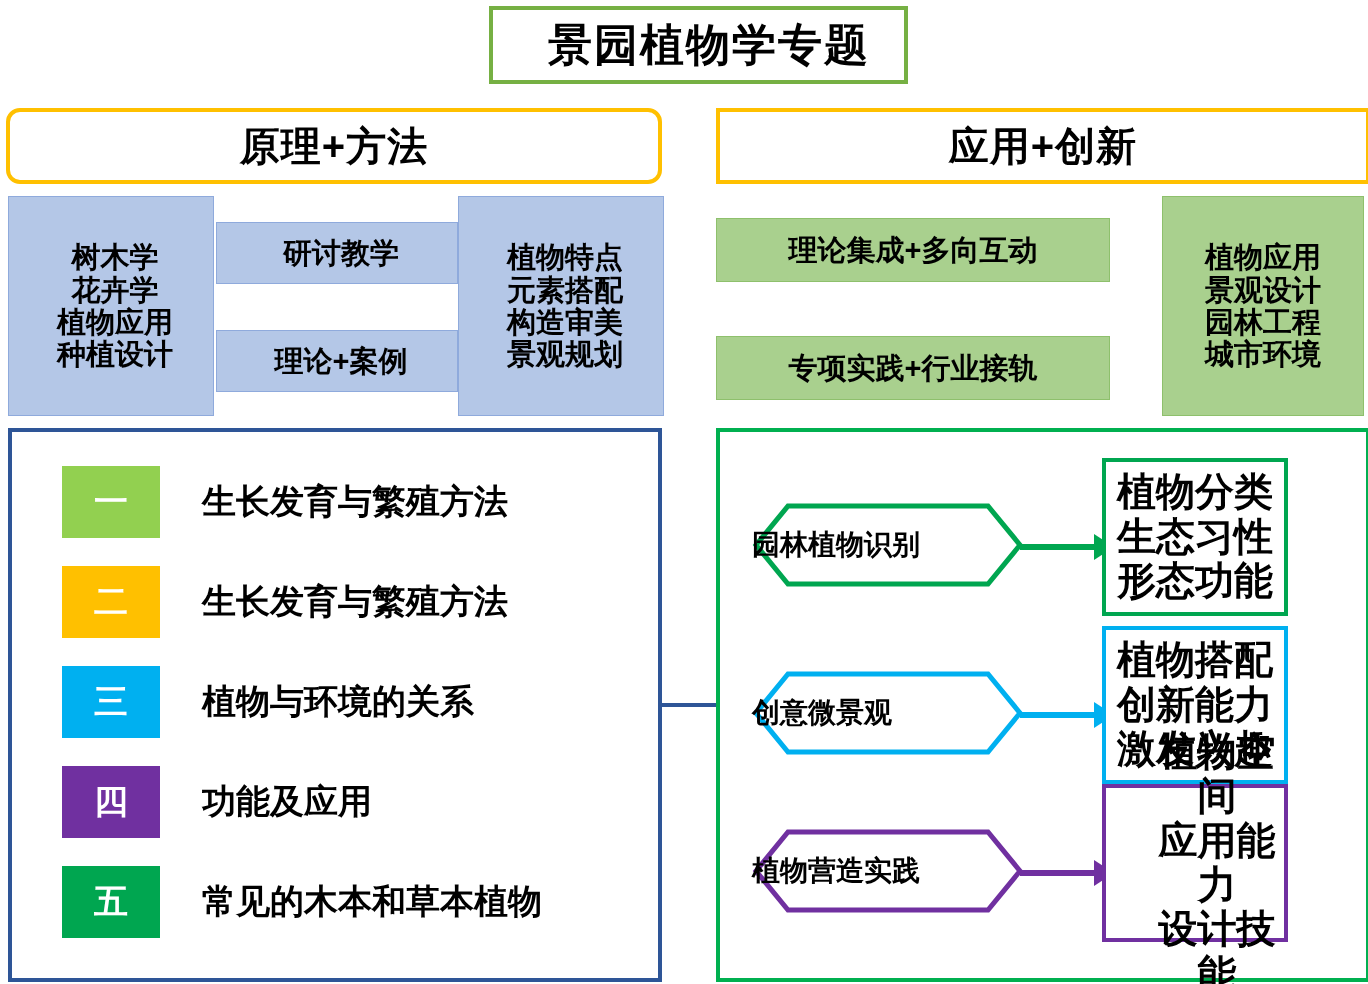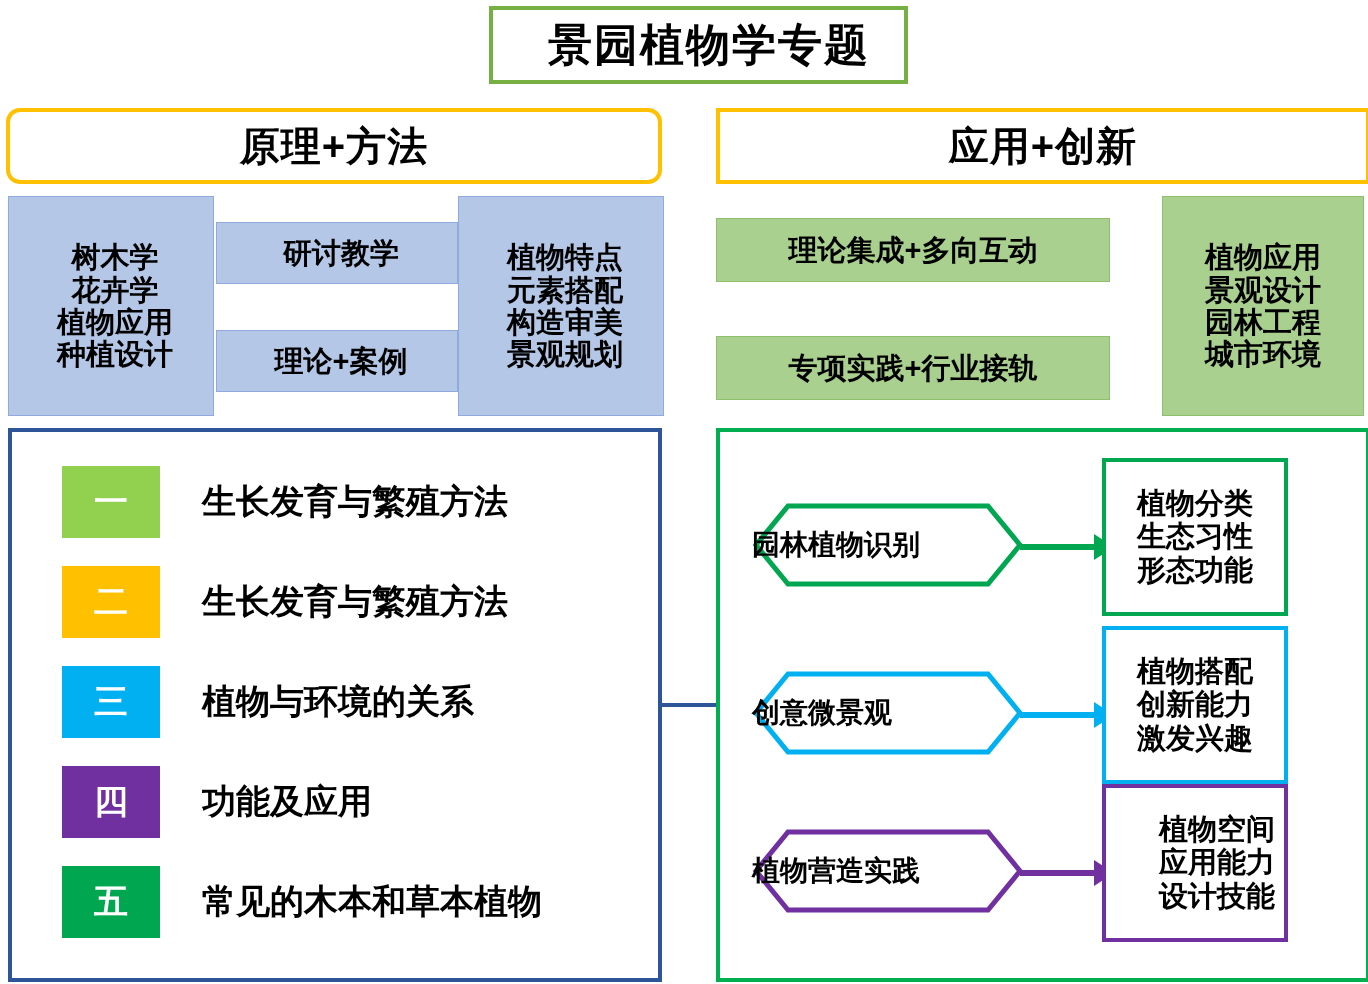--- a/index.html
+++ b/index.html
@@ -175,21 +175,21 @@
   .outcome-box {
     position: absolute;
     width: 186px;
     height: 158px;
     border: 4px solid #000;
     background: #ffffff;
     display: flex;
     flex-direction: column;
     align-items: center;
     justify-content: center;
-    font-size: 29px;
+    font-size: 39px;
     font-weight: bold;
     color: #000000;
     line-height: 1.14;
     text-align: center;
     box-sizing: border-box;
   }
 
   .arrow-svg { position: absolute; }
 </style>
 </head>

